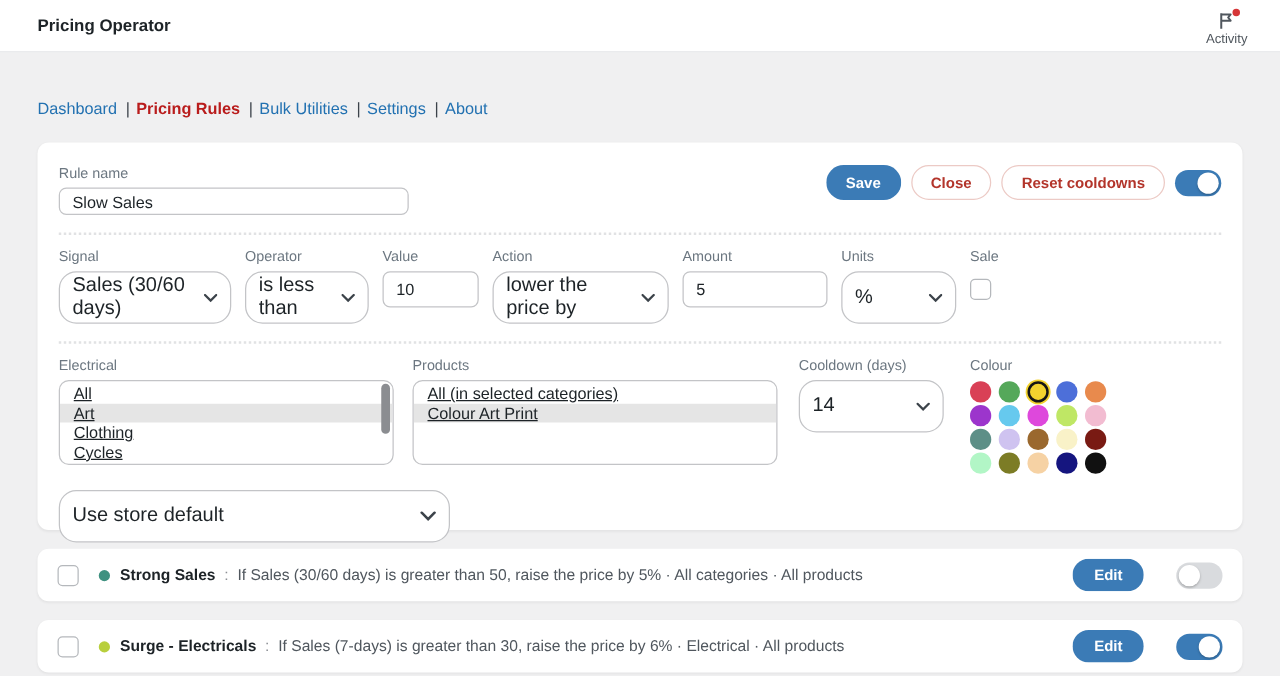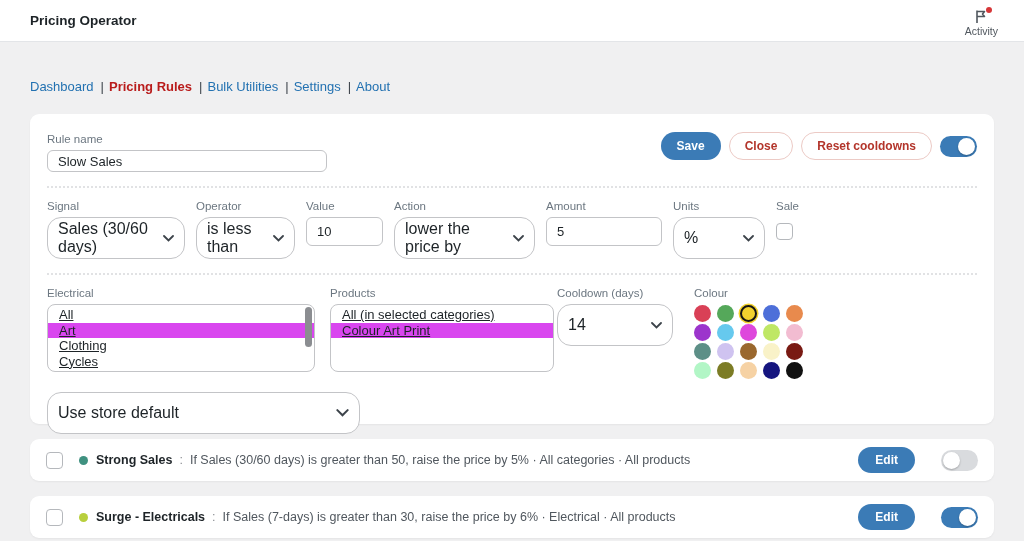--- a/index.html
+++ b/index.html
@@ -50,21 +50,21 @@
   .fields-row { display:flex; gap:11px; }
   .fcol { display:flex; flex-direction:column; }
   .select { height:42px; border:1px solid #c3c4c7; border-radius:14px; background:#fff; display:flex; align-items:center;
             justify-content:space-between; padding:0 10px; font-size:16px; cursor:pointer; }
   .select .chev { display:flex; margin-left:8px; }
   .checkbox { width:17px; height:17px; border:1px solid #b5b8bc; border-radius:4px; background:#fff; cursor:pointer; }
 
   .listbox { border:1px solid #c3c4c7; border-radius:8px; background:#fff; height:68px; overflow:hidden;
              padding:2px 0; position:relative; }
   .listbox .item { font-size:13px; line-height:15.5px; padding:0 11px; white-space:nowrap;text-decoration:underline; }
-  .listbox .item.sel { background:#d946ef; }
+  .listbox .item.sel { background:#e5e5e5; }
   .vscroll { position:absolute; top:2px; right:2px; width:7px; height:40px; border-radius:4px; background:#8b8d91; }
 
   .colour-grid { display:grid; grid-template-columns:repeat(5,17px); column-gap:6px; row-gap:2px; margin-top:1px; }
   .swatch { width:17px; height:17px; border-radius:50%; cursor:pointer; }
   .swatch.sel { border:2.5px solid #151515; box-shadow:0 0 0 1.5px #f2d22e; }
 
   .rounding { margin-top:13px; }
 
   
   .rule-row { margin:15px 30px 0; height:42px; display:flex; align-items:center; padding:0 16px; }
@@ -182,21 +182,21 @@
         <div class="field-label">Electrical</div>
         <div class="listbox">
           <span class="vscroll"></span>
         <div class="item">All</div>
             <div class="item sel">Art</div>
             <div class="item">Clothing</div>
             <div class="item">Cycles</div>
             <div class="item">Electrical</div>
           </div>
       </div>
-      <div class="fcol" style="width:224px;margin-right:3px">
+      <div class="fcol" style="width:292px;margin-right:17px">
         <div class="field-label">Products</div>
         <div class="listbox">
             <div class="item">All (in selected categories)</div>
             <div class="item sel">Colour Art Print</div>
           </div>
       </div>
       <div class="fcol" style="width:116px;margin-right:21px">
         <div class="field-label">Cooldown (days)</div>
         <div class="select">
           <span>14</span>

